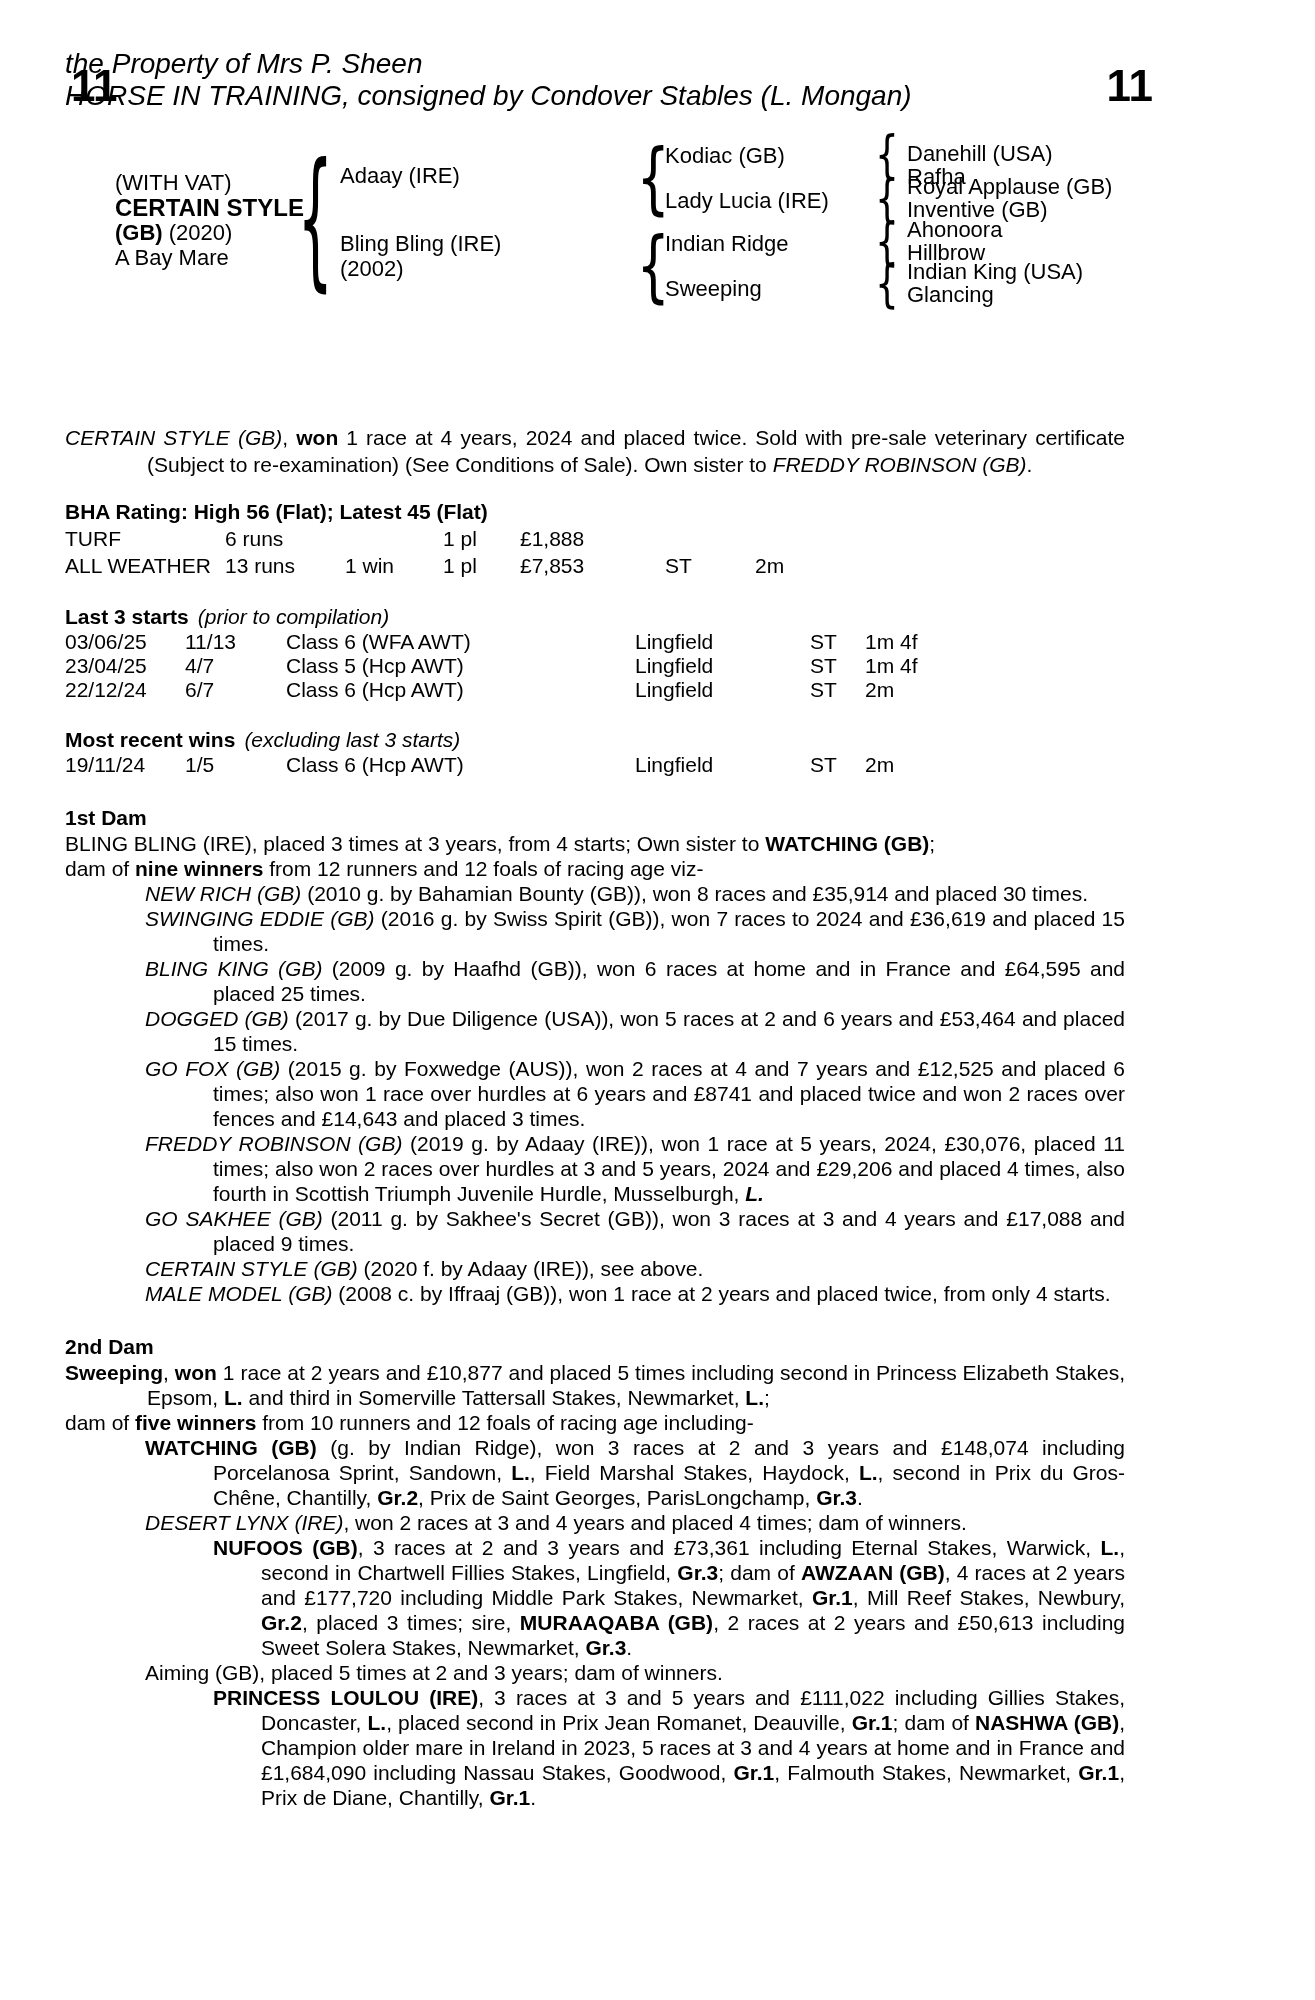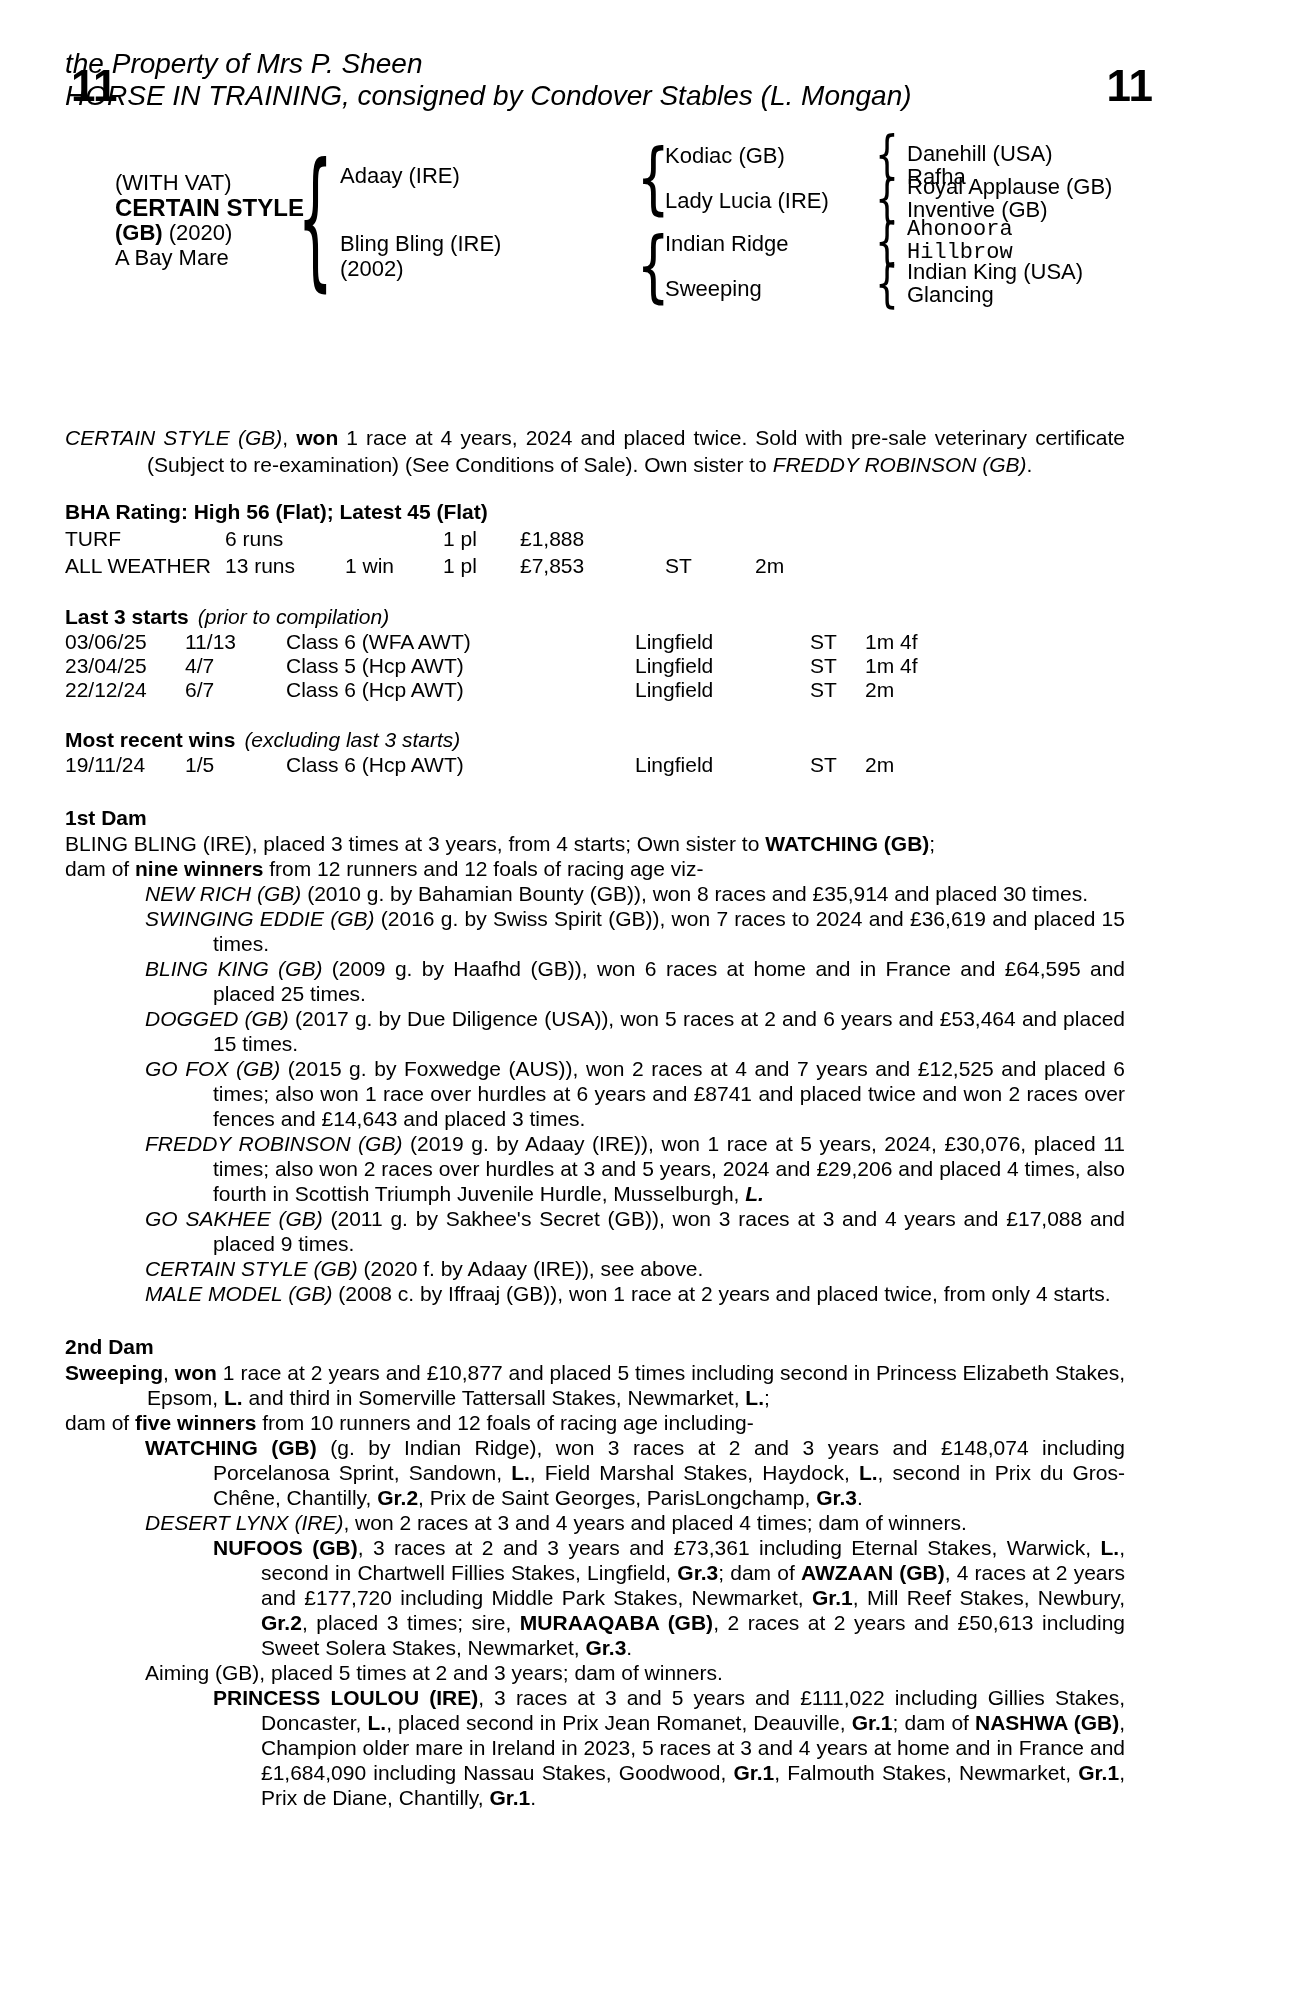--- a/index.html
+++ b/index.html
@@ -26,21 +26,21 @@
   .ped-name { font-weight:bold; font-size:24px; }
   .ped-sire { left:275px; top:35px;text-align:center; }
   .ped-dam  { left:275px; top:103px; }
   .gp-1 { left:600px; top:15px; }
   .gp-2 { left:600px; top:60px; }
   .gp-3 { left:600px; top:103px; }
   .gp-4 { left:600px; top:148px; }
   .gg { line-height:23px; }
   .gg-1 { left:842px; top:14px; }
   .gg-2 { left:842px; top:47px; }
-  .gg-3 { left:842px; top:90px;font-family:Liberation Mono, monospace; }
+  .gg-3 { left:842px; top:90px; }
   .gg-4 { left:842px; top:132px; }
   .brace { position:absolute; line-height:1; font-family:"DejaVu Sans",sans-serif;
            font-weight:400; transform-origin:50% 50%; }
   .br-1  { left:228px; top:55px;  font-size:70px; transform:scaleY(2.15) scaleX(0.8); }
   .br-2a { left:566px; top:15px;  font-size:70px; transform:scaleY(1.12) scaleX(0.75); }
   .br-2b { left:566px; top:103px; font-size:70px; transform:scaleY(1.12) scaleX(0.75); }
   .br-s  { left:806px; font-size:50px; transform:scaleY(1.02) scaleX(0.75); }
   .br-s1 { top:2px; } .br-s2 { top:46px; } .br-s3 { top:89px; } .br-s4 { top:131px; }
 
   

